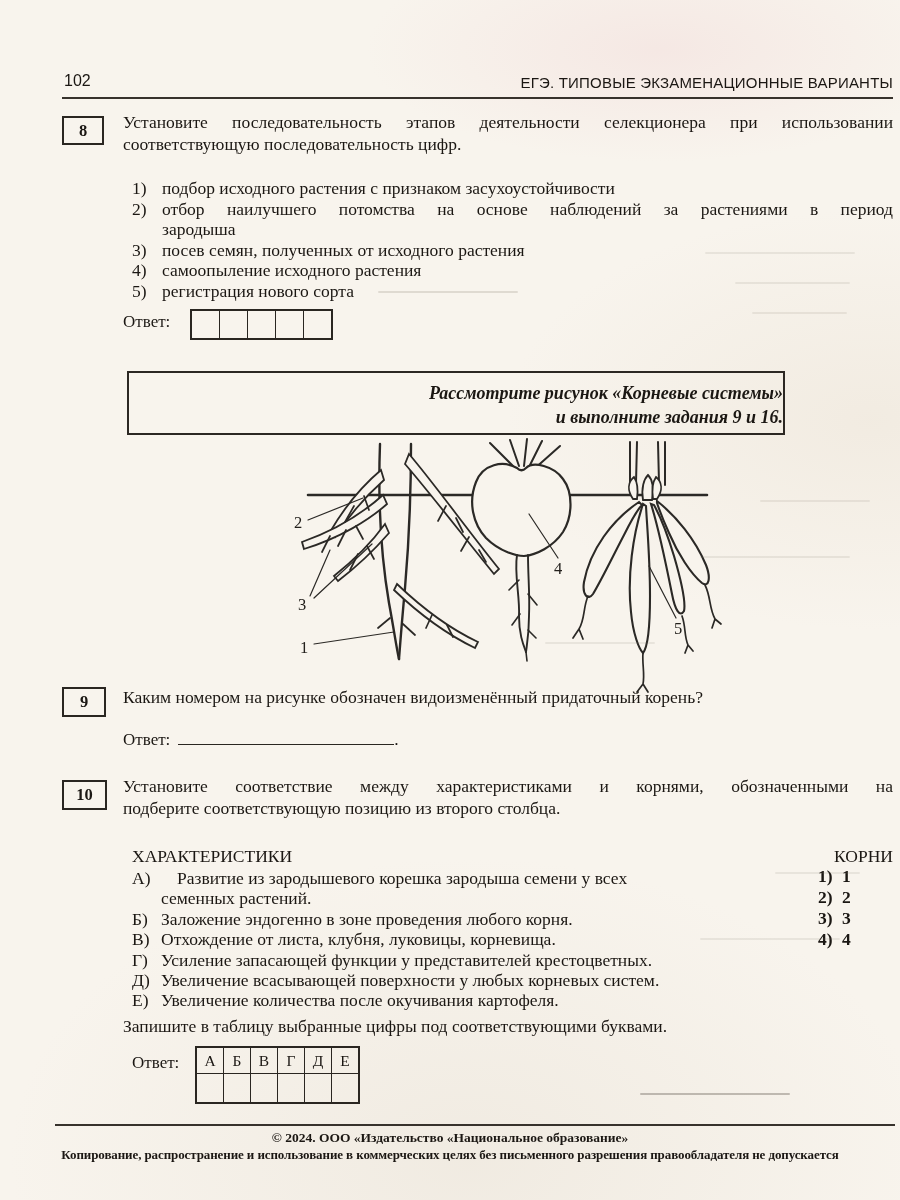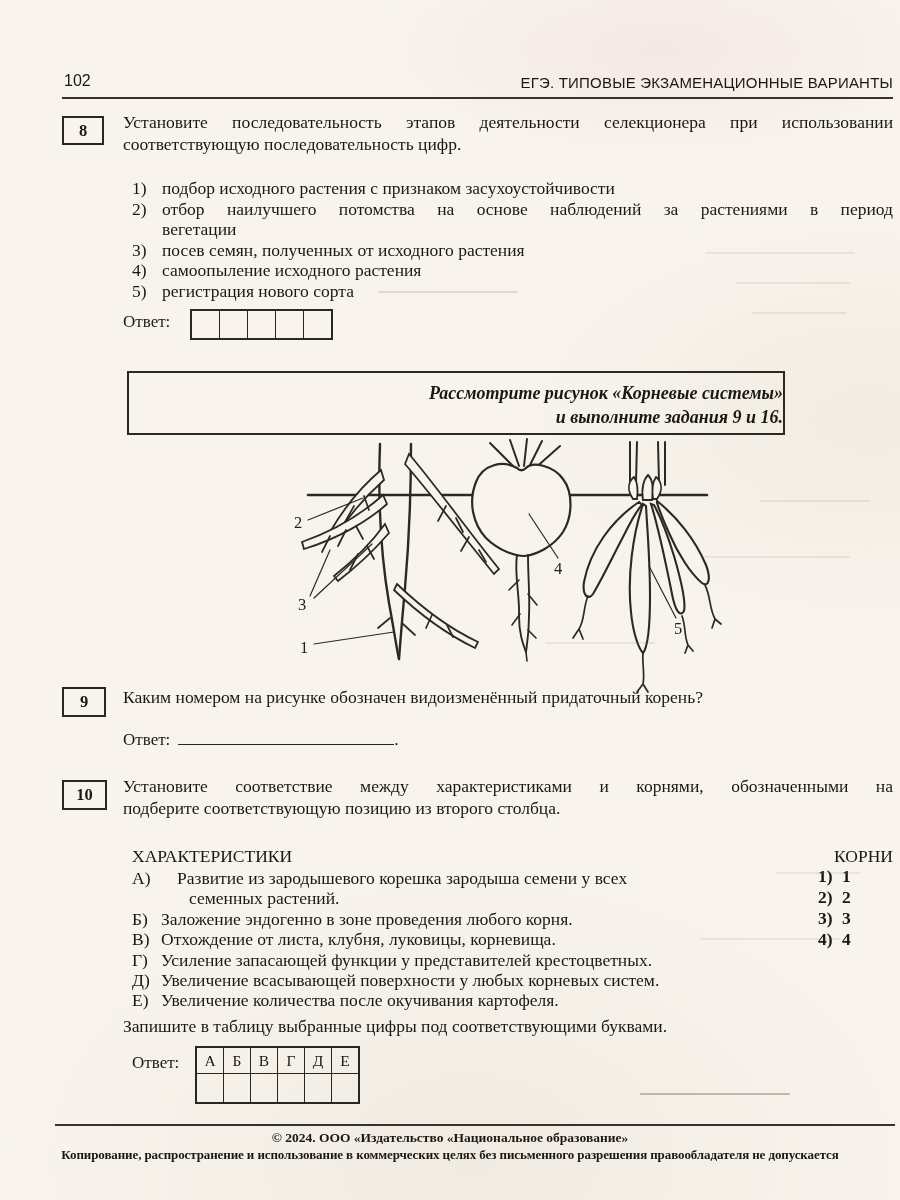--- a/index.html
+++ b/index.html
@@ -66,21 +66,21 @@
 
 <div class="abs" style="left:132px;top:178px;width:761px;">
   <div class="opt">
     <span class="num">1)</span>
     <span class="body">подбор исходного растения с признаком засухоустойчивости</span>
   </div>
   <div class="opt">
     <span class="num">2)</span>
     <span class="body">
       <span class="jl" style="display:block;">отбор наилучшего потомства на основе наблюдений за растениями в период</span>
-      <span style="display:block;">вегетации</span>
+      <span style="display:block;">зародыша</span>
     </span>
   </div>
   <div class="opt">
     <span class="num">3)</span>
     <span class="body">посев семян, полученных от исходного растения</span>
   </div>
   <div class="opt">
     <span class="num">4)</span>
     <span class="body">самоопыление исходного растения</span>
   </div>
@@ -182,21 +182,21 @@
 </div>
 
 <div class="abs" style="left:132px;top:846px;">ХАРАКТЕРИСТИКИ</div>
 <div class="abs" style="right:7px;top:846px;">КОРНИ</div>
 
 <div class="abs" style="left:132px;top:868px;width:700px;">
   <div class="char-item">
     <span class="letter">А)</span>
     <span class="lines">
       <span style="display:block;margin-left:16px;">Развитие из зародышевого корешка зародыша семени у всех</span>
-      <span style="display:block;margin-left:28px;">семенных растений.</span>
+      <span style="display:block;">семенных растений.</span>
     </span>
   </div>
   <div class="char-item">
     <span class="letter">Б)</span>
     <span class="lines">Заложение эндогенно в зоне проведения любого корня.</span>
   </div>
   <div class="char-item">
     <span class="letter">В)</span>
     <span class="lines">Отхождение от листа, клубня, луковицы, корневища.</span>
   </div>

